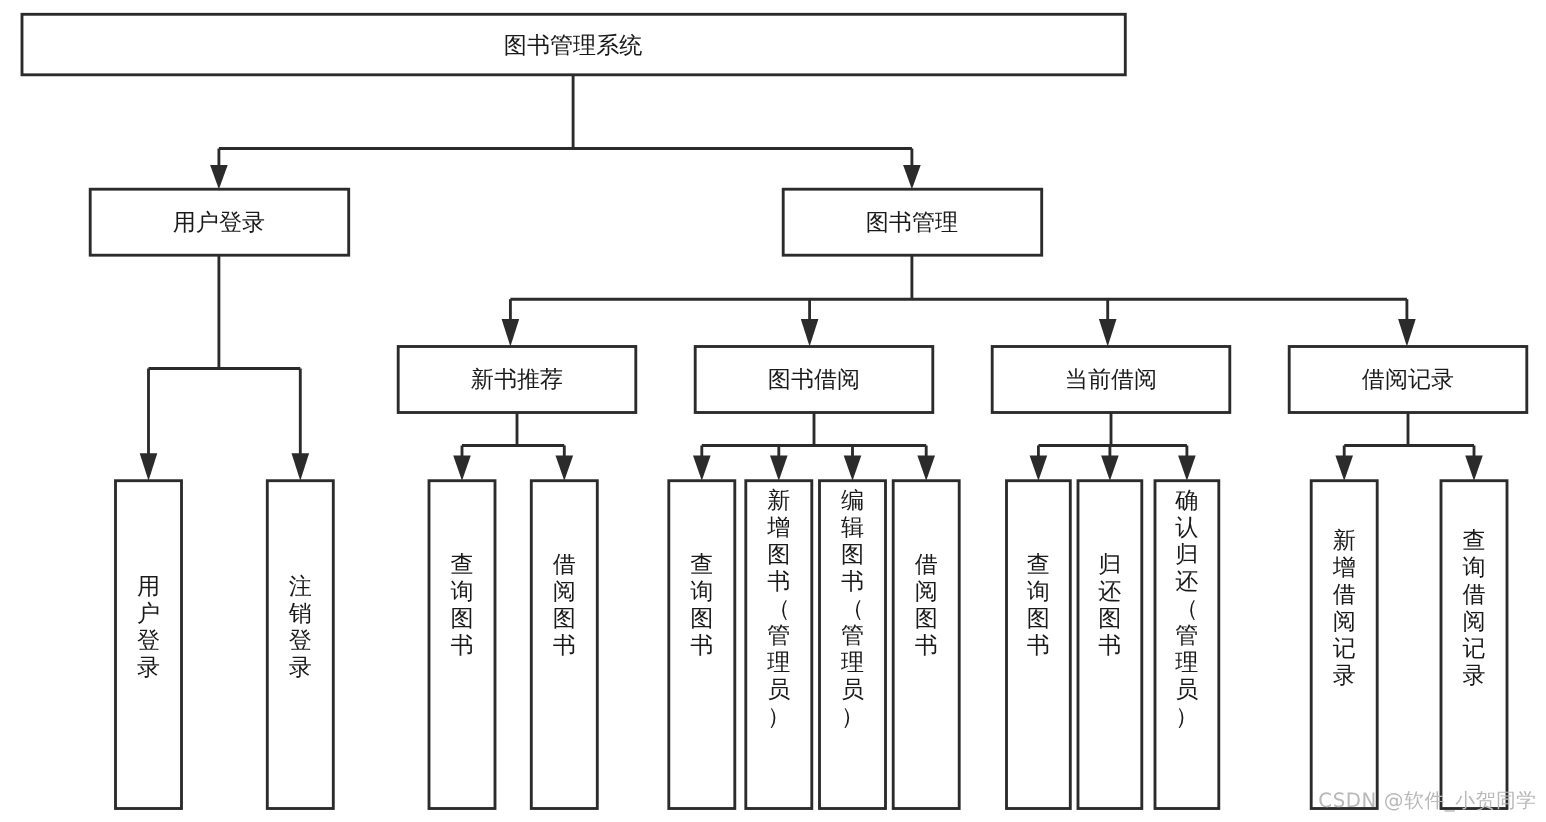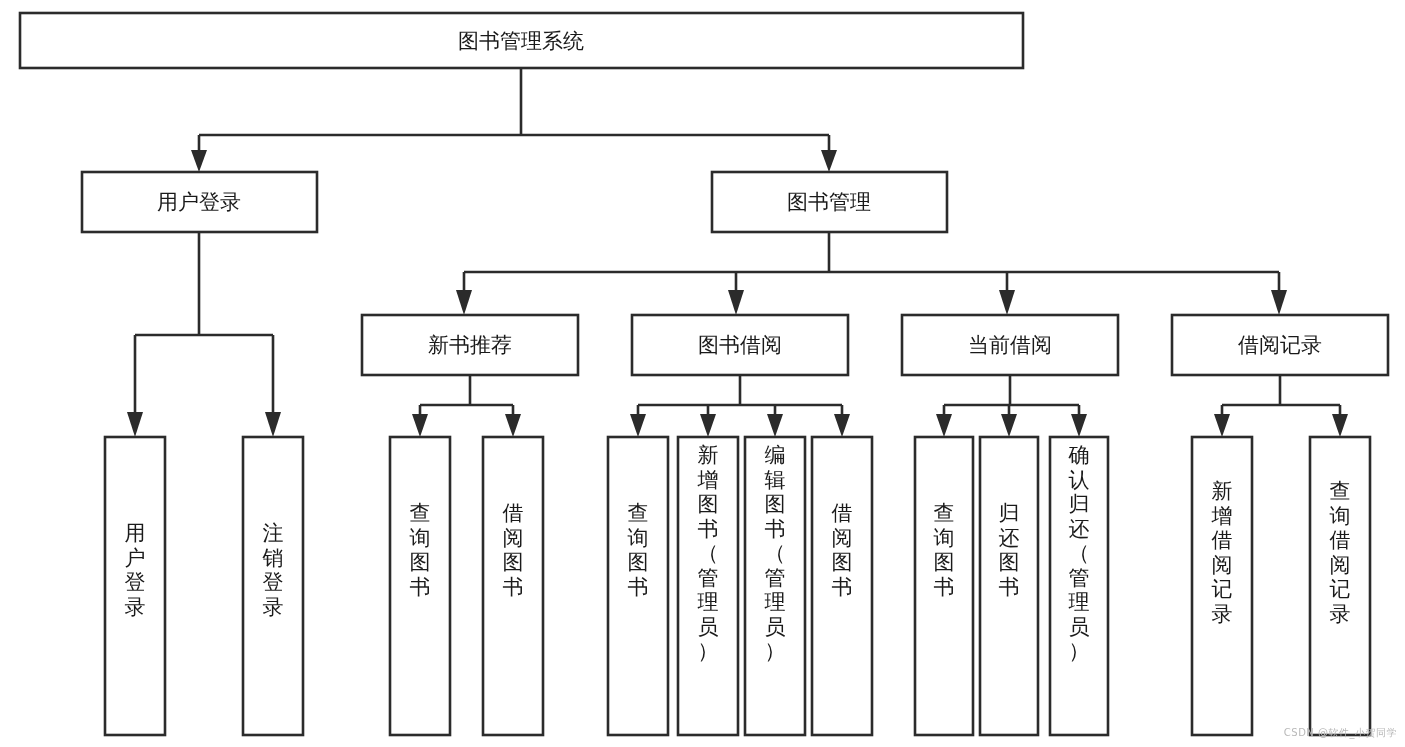--- a/index.html
+++ b/index.html
@@ -59,21 +59,21 @@
     fill: #1a1a1a;
     font-family: "DejaVu Sans", "Liberation Sans", sans-serif;
     font-size: 21px;
     text-anchor: middle;
   }
   .watermark-text {
     position: absolute;
     right: 8px;
     bottom: 7px;
     font-family: "DejaVu Sans", "Liberation Sans", sans-serif;
-    font-size: 10px;
+    font-size: 18px;
     color: #b9b9b9;
     white-space: nowrap;
     letter-spacing: 0.5px;
     pointer-events: none;
   }
 </style>
 </head>
 <body>
 
 <div id="diagram-root">

